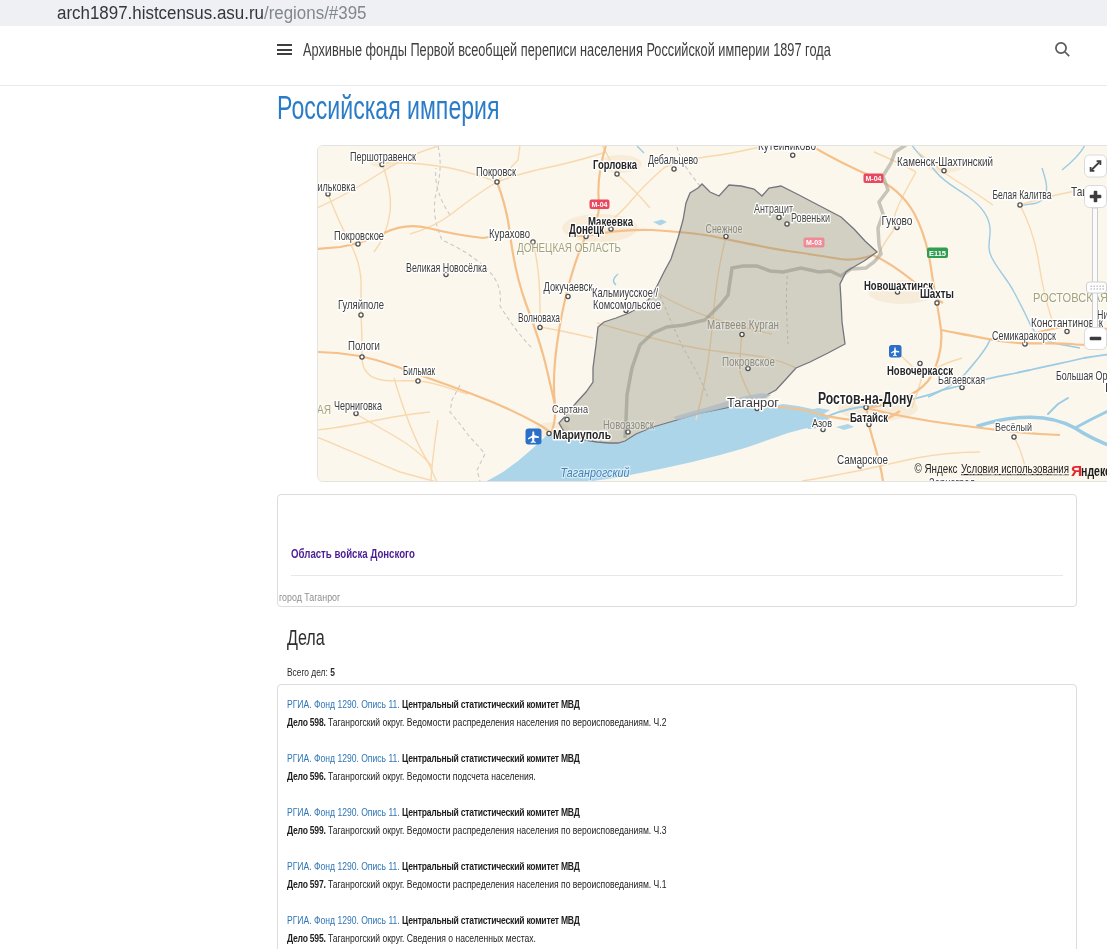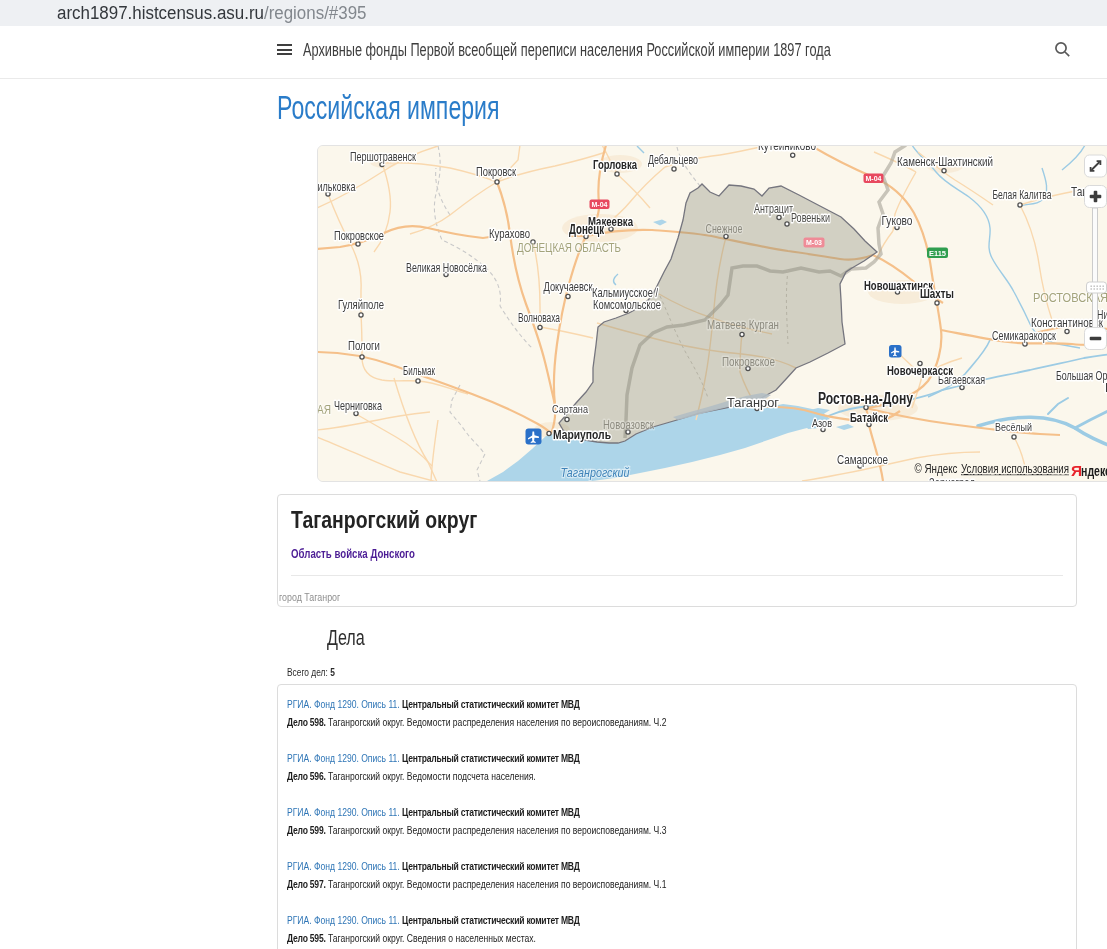--- a/index.html
+++ b/index.html
@@ -5,35 +5,35 @@
   * { margin:0; padding:0; box-sizing:border-box; }
   html,body { width:1107px; height:949px; background:#fff; overflow:hidden;
     font-family:"Liberation Sans", sans-serif; }
   .abs { position:absolute; }
   .cx { display:inline-block; transform:scaleX(0.84); transform-origin:0 50%; white-space:nowrap; }
   
   #urlbar { left:0; top:0; width:1107px; height:26px; background:#eef0f3; }
   #urlbar .t { position:absolute; left:12px; top:3px; font-size:18px; color:#33373c;margin-left:45px; }
   #urlbar .t .p { color:#82878d; }
   
-  #hdr { left:0; top:26px; width:1107px; height:53px; background:#fff; border-bottom:1px solid #eaeaea; }
+  #hdr { left:0; top:26px; width:1107px; height:60px; background:#fff; border-bottom:1px solid #eaeaea; }
   .hbar { position:absolute; left:277px; width:14.5px; height:2px; background:#3f3f3f; }
   #hdrtitle { position:absolute; left:303px; top:13.5px; font-size:17.5px; color:#3e3e3e; }
   
   #h1 { left:277px; top:89px; font-size:33px; color:#2a7cc9; font-weight:400;text-align:right; }
   
   #map { left:277px; top:145px; width:800px; height:337px; border-radius:6px; overflow:hidden; border:1px solid #e3e3e3; background:#fbf7ec;margin-left:40px;}
   
   #card1 { left:277px; top:494px; width:800px; height:113px; border:1px solid #dcdcdc; border-radius:4px; background:#fff; }
   #card1 .ttl { position:absolute; left:13px; top:12px; font-size:23.5px; font-weight:bold; color:#232323; }
   #card1 .lnk { position:absolute; left:13px; top:52px; font-size:12px; font-weight:bold; color:#4c1d95; }
   #card1 .div { position:absolute; left:13px; right:13px; top:80px; border-top:1px solid #e8e8e8; }
   #card1 .sub { position:absolute; left:1px; top:96px; font-size:11.5px; color:#8f8f8f; }
   
-  #dela { left:287px; top:625px; font-size:22px; color:#2e2e2e;margin-left:40px; }
+  #dela { left:287px; top:625px; font-size:22px; color:#2e2e2e; }
   #vsego { left:287px; top:666px; font-size:11px; color:#2b2b2b; }
   
   #card2 { left:277px; top:684px; width:800px; height:290px; border:1px solid #dcdcdc; border-radius:4px; background:#fff; }
   .item { position:absolute; left:9px; font-size:11.5px; color:#1c1c1c; line-height:18px; }
   .item a { color:#2e75b6; text-decoration:none; }
   .item b { color:#1d1d1d; letter-spacing:-0.3px; }
   .item .cx { transform:scaleX(0.745); }
 </style>
 </head>
 <body>
@@ -299,21 +299,20 @@
  <text x="921" y="473" textLength="108" lengthAdjust="spacingAndGlyphs" text-decoration="underline">Условия использования</text>
 </g>
 <g font-weight="bold" font-size="15.5" stroke="#fbf7ec" stroke-width="2" paint-order="stroke">
  <text x="1031" y="475.5" fill="#e8242c">Я</text>
  <text x="1041" y="475.5" textLength="30" lengthAdjust="spacingAndGlyphs" fill="#1d1d1d">ндекс</text>
 </g>
 </svg>
 </div>
 
 <div class="abs" id="card1">
-  <div class="ttl"><span class="cx" id="s_ct" style="transform:scaleX(0.827)">Таганрогский округ</span></div>
   <div class="lnk"><span class="cx" id="s_lnk" style="transform:scaleX(0.805)">Область войска Донского</span></div>
   <div class="div"></div>
   <div class="sub"><span class="cx" id="s_sub" style="transform:scaleX(0.772)">город Таганрог</span></div>
 </div>
 <div class="abs" id="dela"><span class="cx" id="s_dela" style="transform:scaleX(0.733)">Дела</span></div>
 <div class="abs" id="vsego"><span class="cx" id="s_vs" style="transform:scaleX(0.762)">Всего дел: <b>5</b></span></div>
 <div class="abs" id="card2">
   <div class="item" style="top:10px"><span class="cx"><a>РГИА. Фонд 1290. Опись 11.</a> <b>Центральный статистический комитет МВД</b><br><b>Дело 598.</b> Таганрогский округ. Ведомости распределения населения по вероисповеданиям. Ч.2</span></div>
   <div class="item" style="top:64px"><span class="cx"><a>РГИА. Фонд 1290. Опись 11.</a> <b>Центральный статистический комитет МВД</b><br><b>Дело 596.</b> Таганрогский округ. Ведомости подсчета населения.</span></div>
   <div class="item" style="top:118px"><span class="cx"><a>РГИА. Фонд 1290. Опись 11.</a> <b>Центральный статистический комитет МВД</b><br><b>Дело 599.</b> Таганрогский округ. Ведомости распределения населения по вероисповеданиям. Ч.3</span></div>

